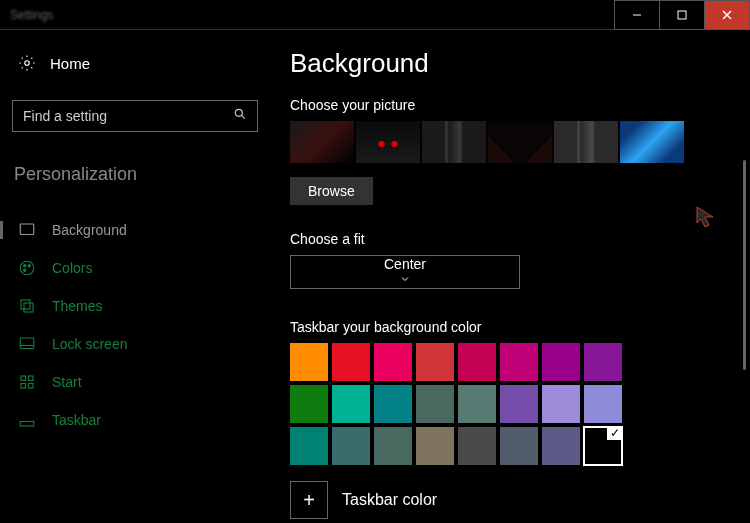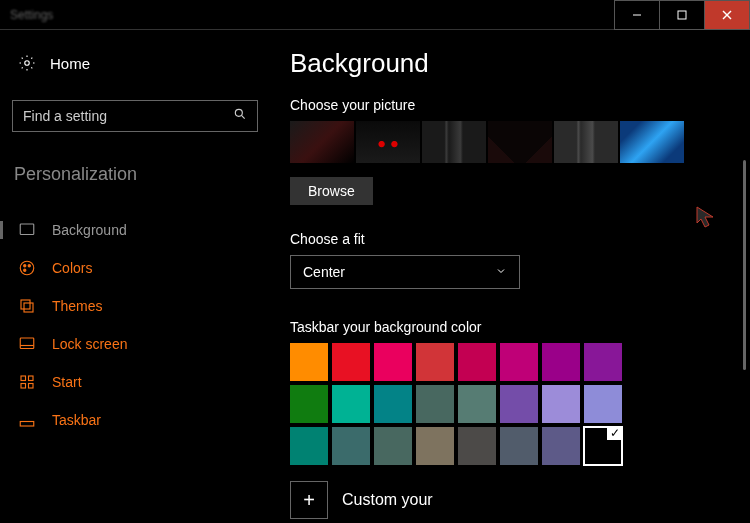--- a/index.html
+++ b/index.html
@@ -20,35 +20,35 @@
 .home-row .icon { width: 18px; height: 18px; }
 .home-row .label { font-size: 15px; }
 
 .search-box { display: flex; align-items: center; border: 1px solid #666; height: 32px; padding: 0 10px; margin-bottom: 20px; cursor: text; }
 .search-box input { flex: 1; background: transparent; border: none; outline: none; color: #fff; font-size: 14px; }
 .search-box input::placeholder { color: #ccc; }
 .search-box .search-icon { color: #ccc; }
 
 .section-label { color: #888; font-size: 18px; padding: 0 6px 14px 2px; }
 
-.nav-item { display: flex; align-items: center; gap: 16px; padding: 10px 6px; cursor: pointer; font-size: 14px; color: #f97316; position: relative; }
+.nav-item { display: flex; align-items: center; gap: 16px; padding: 10px 6px; cursor: pointer; font-size: 14px; color: #15803d; position: relative; }
 .nav-item.selected { color: #999; }
 .nav-item.selected::before { content: ""; position: absolute; left: -12px; top: 10px; bottom: 10px; width: 3px; background: #666; }
 .nav-item .icon { width: 18px; height: 18px; display: flex; align-items: center; justify-content: center; flex-shrink: 0; }
 
 .main { flex: 1; padding: 18px 20px 10px 20px; overflow-y: auto; position: relative; }
 .main h1 { font-weight: 300; font-size: 26px; margin-bottom: 18px; }
 .sub { font-size: 14px; margin-bottom: 8px; }
 
 .thumbs { display: flex; gap: 2px; margin-bottom: 14px; }
 .thumb { width: 64px; height: 42px; cursor: pointer; display: inline-block; }
 
 .browse-btn { background: #333; border: none; color: #fff; padding: 6px 18px; font-size: 14px; cursor: pointer; margin-bottom: 26px; }
 
-.fit-select { width: 230px; height: 34px; border: 1px solid #666; background: #000; display: flex; align-items: center; justify-content: space-between; padding: 0 12px; cursor: pointer; font-size: 14px; margin-bottom: 30px; }
+.fit-select { width: 230px; height: 34px; border: 1px solid #666; background: #000; display: flex; align-items: center; justify-content: space-between; padding: 0 12px; cursor: pointer; font-size: 14px; margin-bottom: 30px; flex-direction: column; }
 
 .swatches { display: flex; flex-wrap: wrap; width: 332px; gap: 4px; margin-bottom: 16px; }
 .swatch { width: 38px; height: 38px; cursor: pointer; position: relative; }
 .swatch.selected { outline: 2px solid #fff; outline-offset: -1px; }
 .swatch .check { position: absolute; top: -1px; right: -1px; width: 16px; height: 14px; background: #fff; color: #000; display: flex; align-items: center; justify-content: center; font-size: 12px; }
 
 .custom-row { display: flex; align-items: center; gap: 14px; }
 .custom-btn { width: 38px; height: 38px; border: 1px solid #666; display: flex; align-items: center; justify-content: center; cursor: pointer; font-size: 20px; font-weight: 300; }
 
 .scrollbar-track { position: absolute; right: 4px; top: 30px; bottom: 4px; width: 3px; }
@@ -220,21 +220,21 @@
         <div class="swatch" style="background: rgb(93, 90, 136);"></div>
         <div class="swatch selected" style="background: rgb(0, 0, 0);">
           <span class="check">✓</span>
         </div>
       </div>
 
     <div class="custom-row">
       <div class="custom-btn">
         <span>+</span>
       </div>
-      <span>Custom your</span>
+      <span>Taskbar color</span>
     </div>
   </div>
 </div>
 
 <div class="scrollbar-track">
   <div class="scrollbar-thumb" style="top:130px;height:210px"></div>
 </div>
 
 <svg class="cursor-decor" style="left:695px;top:205px" width="24" height="24">
   <polygon points="2,2 2,18 6,14 10,22 14,20 10,12 18,12" fill="#2a2a2a" stroke="#c0392b" stroke-width="1"></polygon>

